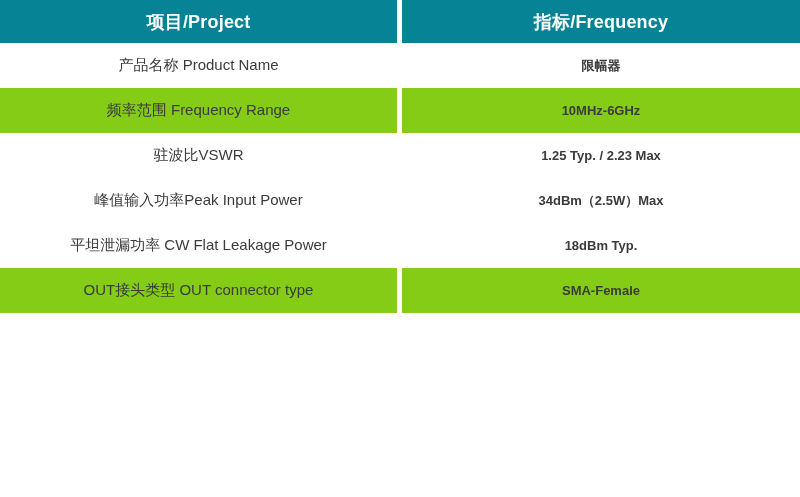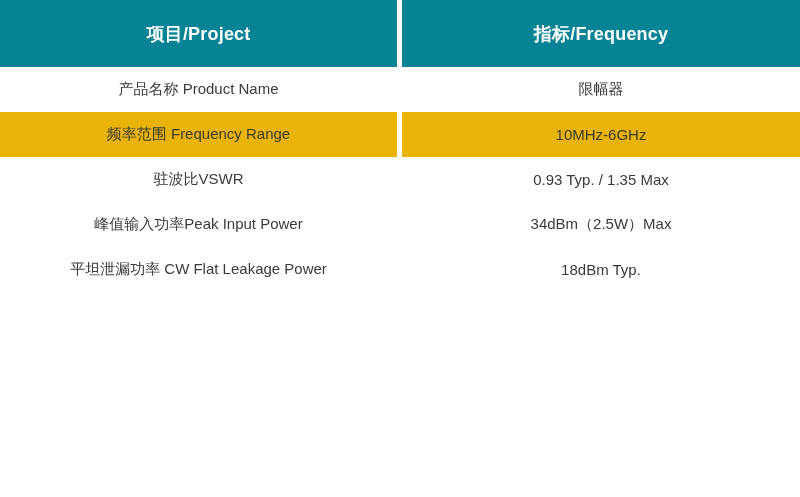--- a/index.html
+++ b/index.html
@@ -20,21 +20,21 @@
     table-layout: fixed;
   }
 
   .spec-table col.col-project { width: 397px; }
   .spec-table col.col-gap     { width: 5px;  }
   .spec-table col.col-ind     { width: 398px; }
 
   
   thead th {
     height: 43px;
-    padding: 12px;
+    padding: 0;
     margin: 0;
     color: #ffffff;
     font-size: 18px;
     font-weight: bold;
     text-align: center;
     vertical-align: middle;
     letter-spacing: 0.2px;
     background: #068394;
   }
   thead th.gap-cell {
@@ -52,24 +52,24 @@
     vertical-align: middle;
     white-space: nowrap;
     overflow: hidden;
   }
   tbody td.gap-cell {
     background: #ffffff !important;
     padding: 0;
   }
 
   tbody tr.row-odd  td { background: #ffffff; }
-  tbody tr.row-even td { background: #eab308; }
+  tbody tr.row-even td { background: #84cc16; }
 
   td.cell-project { font-size: 15px; }
-  td.cell-ind     { font-size: 15px; }
+  td.cell-ind     { font-size: 13px; font-weight: bold; }
 </style>
 </head>
 <body>
 
 <table class="spec-table">
   <colgroup>
     <col class="col-project">
     <col class="col-gap">
     <col class="col-ind">
   </colgroup>
@@ -87,26 +87,31 @@
         <td class="cell-ind">限幅器</td>
       </tr>
       <tr class="row-even">
         <td class="cell-project">频率范围 Frequency Range</td>
         <td class="gap-cell"></td>
         <td class="cell-ind">10MHz-6GHz</td>
       </tr>
       <tr class="row-odd">
         <td class="cell-project">驻波比VSWR</td>
         <td class="gap-cell"></td>
-        <td class="cell-ind">0.93 Typ. / 1.35 Max</td>
+        <td class="cell-ind">1.25 Typ. / 2.23 Max</td>
       </tr>
       <tr class="row-odd">
         <td class="cell-project">峰值输入功率Peak Input Power</td>
         <td class="gap-cell"></td>
         <td class="cell-ind">34dBm（2.5W）Max</td>
       </tr>
       <tr class="row-odd">
         <td class="cell-project">平坦泄漏功率 CW Flat Leakage Power</td>
         <td class="gap-cell"></td>
         <td class="cell-ind">18dBm Typ.</td>
       </tr>
+      <tr class="row-even">
+        <td class="cell-project">OUT接头类型 OUT connector type</td>
+        <td class="gap-cell"></td>
+        <td class="cell-ind">SMA-Female</td>
+      </tr>
     </tbody>
 </table>
 
 </body></html>

